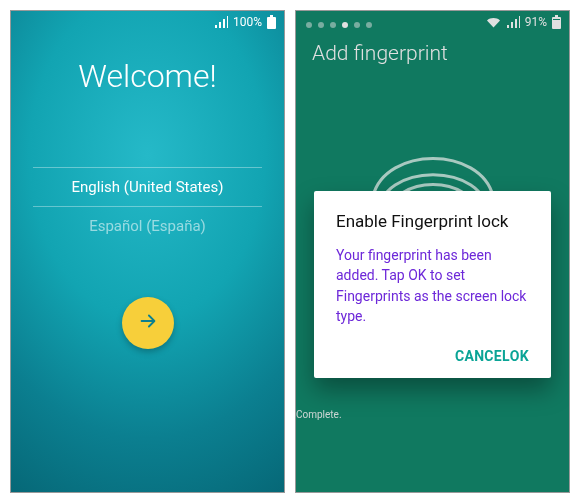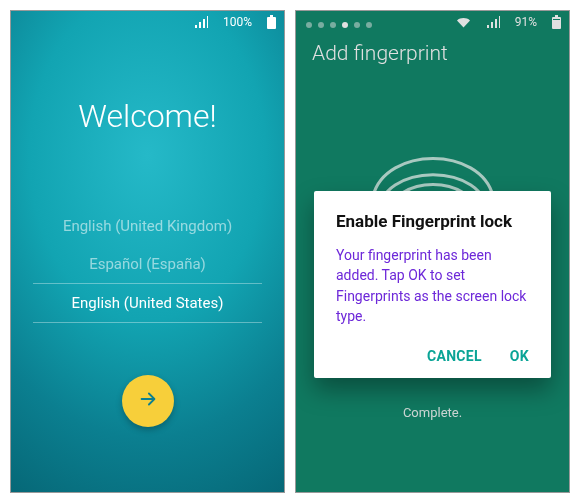--- a/index.html
+++ b/index.html
@@ -22,32 +22,32 @@
       background: radial-gradient(120% 95% at 50% 30%, #25b9c8 0%, #12a4b2 36%, #0b7f90 62%, #035866 100%);
       color: #fff;
       display: flex;
       flex-direction: column;
     }
     .status-bar {
       height: 22px;
       display: flex;
       align-items: center;
       justify-content: flex-end;
-      gap: 15px;
+      gap: 5px;
       padding: 0 8px;
       font-size: 12px;
       color: #fff;
     }
     .status-bar.dk { color: #fff; }
     .sb-icon { display: inline-flex; align-items: center; }
     .welcome-title {
       text-align: center;
       font-size: 32px;
       font-weight: 300;
-      margin-top: 64px;
+      margin-top: 24px;
       margin-bottom: 72px;
     }
     .lang-list {
       display: flex;
       flex-direction: column;
       align-items: center;
       padding: 0 22px;
     }
     .lang-item {
       width: 100%;
@@ -124,49 +124,48 @@
       left: 18px;
       right: 18px;
       background: #fff;
       color: #222;
       border-radius: 2px;
       box-shadow: 0 12px 24px rgba(0,0,0,0.35);
       padding: 20px 22px 10px 22px;
     }
     .dialog h3 {
       font-size: 17px;
-      font-weight: 700;
+      font-weight: 400;
       margin-bottom: 14px;
       color: #111;
     }
     .dialog p {
       font-size: 14px;
       line-height: 1.45;
       color: #6d28d9;
     }
     .dialog-actions {
       display: flex;
       justify-content: flex-end;
-      gap: 28px;
       margin-top: 22px;
       padding-bottom: 4px;
     }
     .dlg-btn {
       color: #0aa496;
       font-weight: 700;
       font-size: 14px;
       letter-spacing: 0.3px;
       cursor: pointer;
     }
     .complete-text {
       position: absolute;
       bottom: 72px;
       width: 100%;
-      text-align: center;
-      font-size: 13px;
+      text-align: left;
+      font-size: 10px;
       color: rgba(255,255,255,0.9);
     }
   </style>
 </head>
 <body>
 
 <div class="phone screen-welcome">
 
   <div class="status-bar">
     <span class="sb-icon">
@@ -179,23 +178,22 @@
       <svg width="9" height="14" viewBox="0 0 9 14">
           <rect x="0" y="2" width="9" height="12" rx="1" fill="#fff"></rect>
           <rect x="3" y="0" width="3" height="2" fill="#fff"></rect>
         </svg>
     </span>
   </div>
 
   <div class="welcome-title">Welcome!</div>
 
   <div class="lang-list">
-    <div class="lang-item">English (United Kingdom)</div>
+    <div class="lang-item selected">English (United States)</div>
     <div class="lang-item">Español (España)</div>
-    <div class="lang-item selected">English (United States)</div>
   </div>
 
   <div class="next-fab">
     <span>
       <svg width="22" height="22" viewBox="0 0 24 24">
           <path d="M5 12h12M13 6l6 6-6 6" stroke="#0b7f90" stroke-width="2" fill="none" stroke-linecap="round" stroke-linejoin="round"></path>
         </svg>
     </span>
   </div>
 

